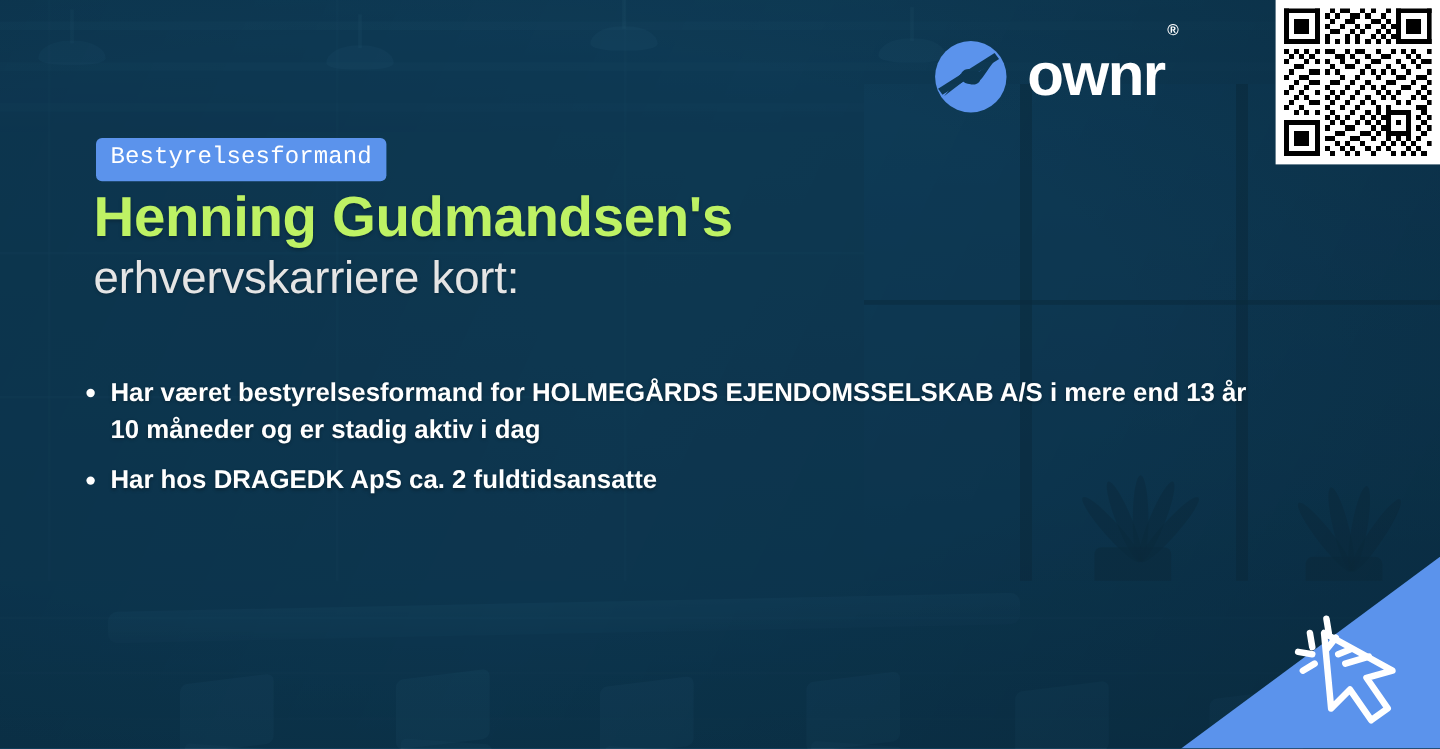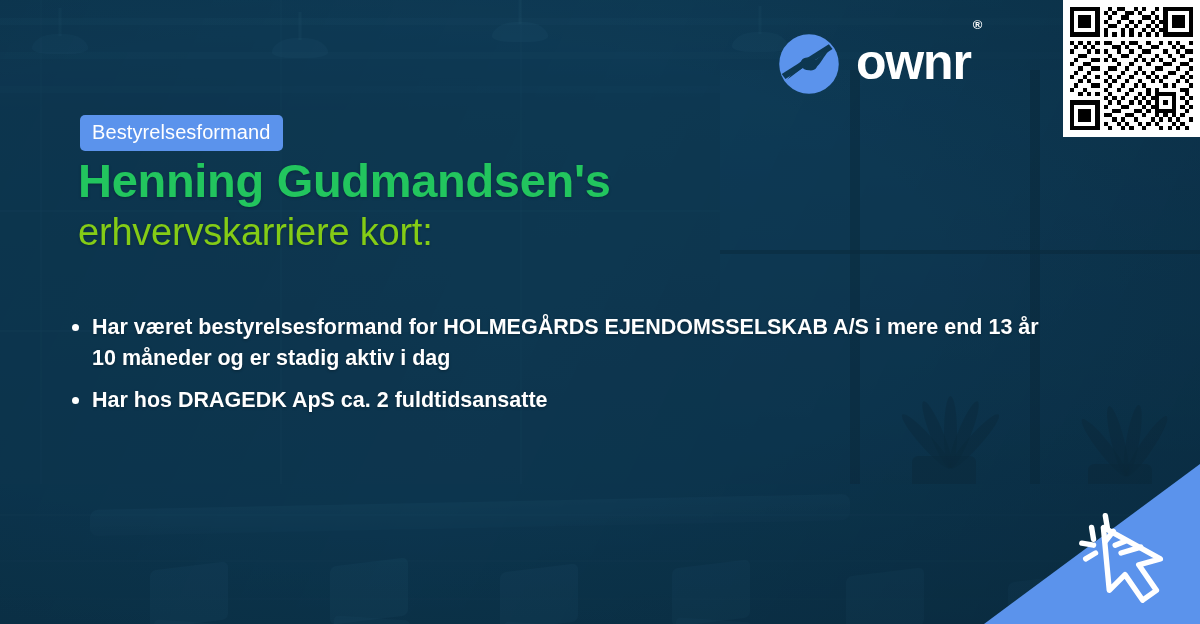--- a/index.html
+++ b/index.html
@@ -107,36 +107,37 @@
   .badge {
     position:absolute; left:80px; top:115px;
     background:#5b93ec;
     color:#ffffff;
     font-size:20px;
     line-height:1;
     padding:7px 12px 9px 12px;
     border-radius:5px;
     letter-spacing:.1px;
     white-space:nowrap;
+    font-family:Liberation Mono, monospace;
   }
 
   .title {
     position:absolute; left:78px; top:155px;
-    color:#22c55e;
+    color:#bef264;
     font-size:47px;
     font-weight:bold;
     line-height:1.12;
     letter-spacing:-.3px;
     white-space:nowrap;
     text-shadow:0 1px 3px rgba(0,0,0,.25);
   }
 
   .subtitle {
     position:absolute; left:78px; top:211px;
-    color:#84cc16;
+    color:#e5e5e5;
     font-size:38px;
     font-weight:normal;
     line-height:1.15;
     letter-spacing:-.2px;
     white-space:nowrap;
     text-shadow:0 1px 3px rgba(0,0,0,.22);
   }
 
   .bullets {
     position:absolute; left:66px; top:312px;

